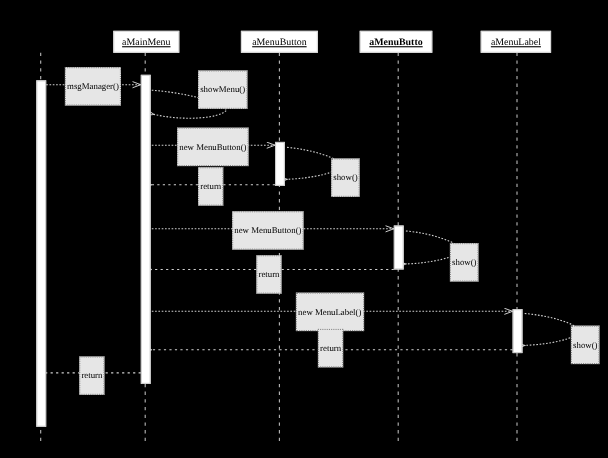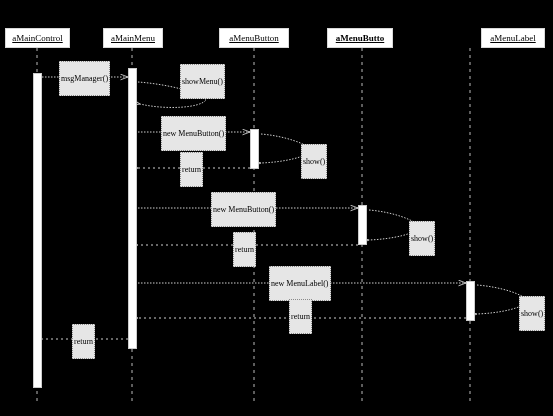--- a/index.html
+++ b/index.html
@@ -108,33 +108,30 @@
       <line x1="128" y1="339" x2="42" y2="339" stroke-dasharray="2,3" marker-end="url(#arrowOpenRev)"></line>
     </g>
   </svg>
 
   <div class="activation" style="left:33px; top:73px; width:9px; height:315px;"></div>
   <div class="activation" style="left:128px; top:68px; width:9px; height:281px;"></div>
   <div class="activation" style="left:250px; top:129px; width:9px; height:40px;"></div>
   <div class="activation" style="left:358px; top:205px; width:9px; height:40px;"></div>
   <div class="activation" style="left:466px; top:281px; width:9px; height:40px;"></div>
 
-  <div class="obj-box" style="left:5px; top:28px; width:65px;">
-    <span class="obj-label">aMainControl</span>
-  </div>
   <div class="obj-box" style="left:103px; top:28px; width:60px;">
     <span class="obj-label">aMainMenu</span>
   </div>
   <div class="obj-box" style="left:219px; top:28px; width:70px;">
     <span class="obj-label">aMenuButton</span>
   </div>
   <div class="obj-box" style="left:327px; top:28px; width:66px;font-weight:bold;">
     <span class="obj-label">aMenuButto</span>
   </div>
-  <div class="obj-box" style="left:437px; top:28px; width:64px;margin-left:44px;">
+  <div class="obj-box" style="left:437px; top:28px; width:64px;">
     <span class="obj-label">aMenuLabel</span>
   </div>
 
   <div class="msg-label" style="left:59px; top:61px;">msgManager()</div>
   <div class="msg-label" style="left:180px; top:64px;">showMenu()</div>
   <div class="msg-label" style="left:161px; top:116px;">new MenuButton()</div>
   <div class="msg-label" style="left:301px; top:144px;">show()</div>
   <div class="msg-label" style="left:180px; top:152px;">return</div>
   <div class="msg-label" style="left:211px; top:192px;">new MenuButton()</div>
   <div class="msg-label" style="left:409px; top:221px;">show()</div>

